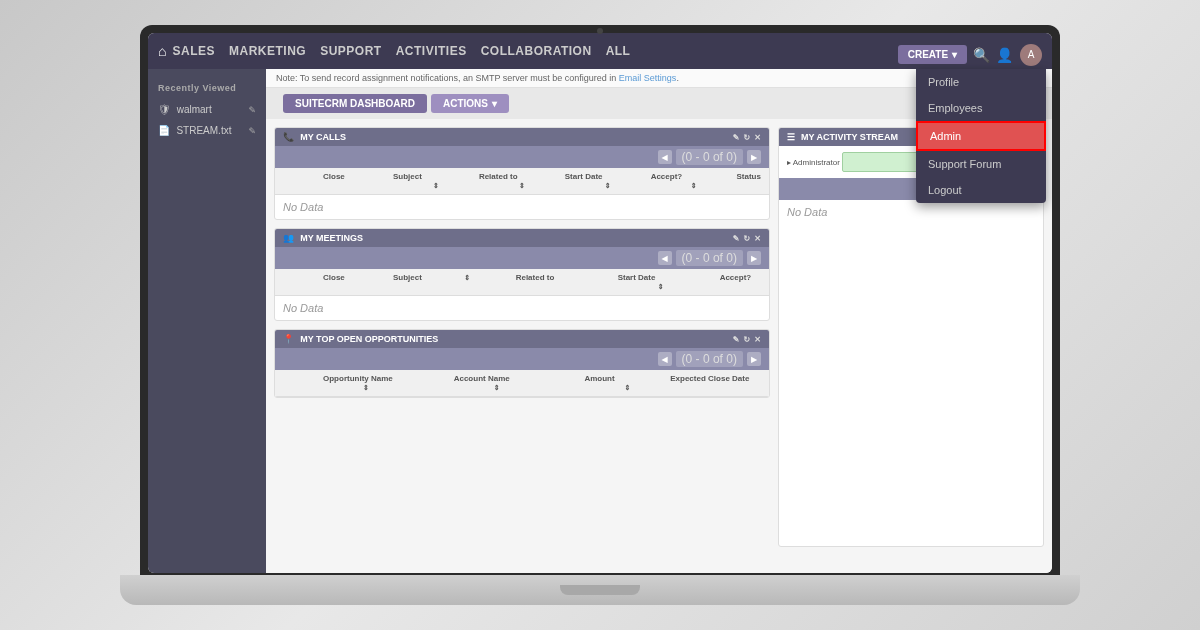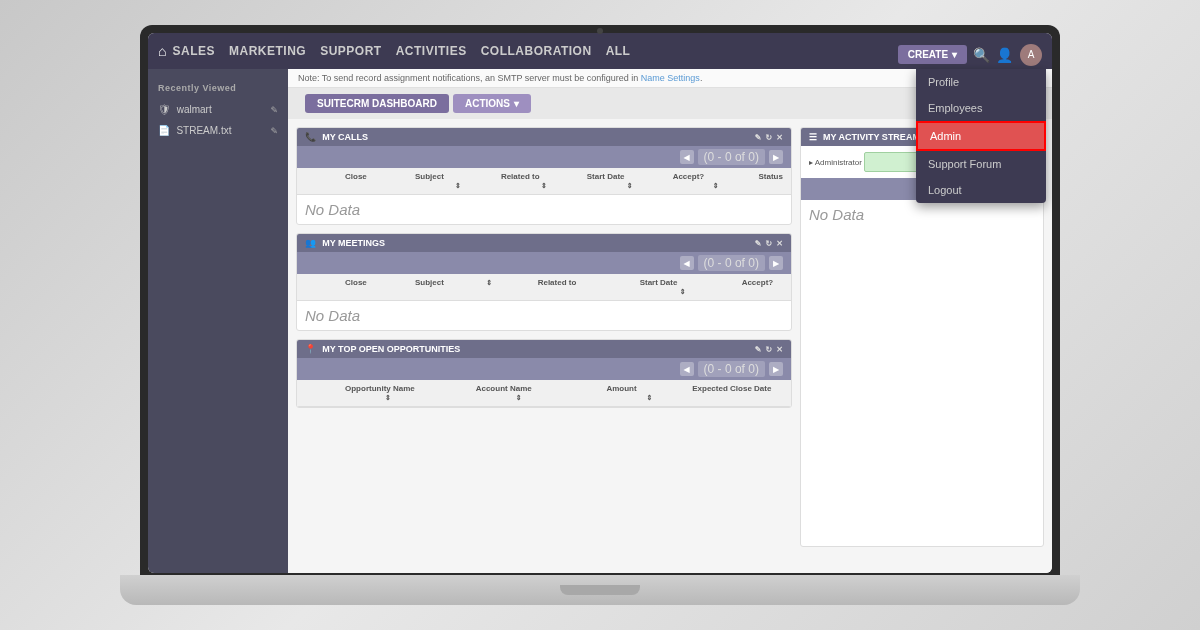--- a/index.html
+++ b/index.html
@@ -169,21 +169,21 @@
     }
 
     
     .main-area {
       display: flex;
       height: calc(100% - 36px);
     }
 
     
     .sidebar {
-      width: 140px;
+      width: 118px;
       background: #4a4a5e;
       height: 100%;
       flex-shrink: 0;
       padding: 8px 0;
       position: relative;
     }
 
     .sidebar-title {
       color: #aaa;
       font-size: 9px;
@@ -350,21 +350,21 @@
 
     .widget-col-close { width: 30px; }
     .widget-col-subject { flex: 2; }
     .widget-col-related { flex: 1.5; }
     .widget-col-date { flex: 1.5; }
     .widget-col-accept { flex: 1; }
     .widget-col-status { flex: 1; }
 
     .widget-no-data {
       padding: 6px 8px;
-      font-size: 15px;
+      font-size: 11px;
       color: #999;
       font-style: italic;
     }
 
     .activity-header {
       background: #6e6e8a;
       color: white;
       font-size: 9px;
       font-weight: bold;
       padding: 4px 8px;
@@ -467,21 +467,21 @@
           <div class="sidebar-item">
             <span style="font-size:10px;">📄</span>
             <span>STREAM.txt</span>
             <span class="edit-icon">✎</span>
           </div>
         </div>
 
         <div class="content-area">
           <div class="notice-bar">
             <span>Note: To send record assignment notifications, an SMTP server must be configured in </span>
-            <a>Name Settings</a>.
+            <a>Email Settings</a>.
           </div>
 
           <div class="tab-bar">
             <div class="tab-btn active">SUITECRM DASHBOARD</div>
             <div class="tab-btn secondary">
               <span>ACTIONS</span>
               <span>▾</span>
             </div>
           </div>
 

